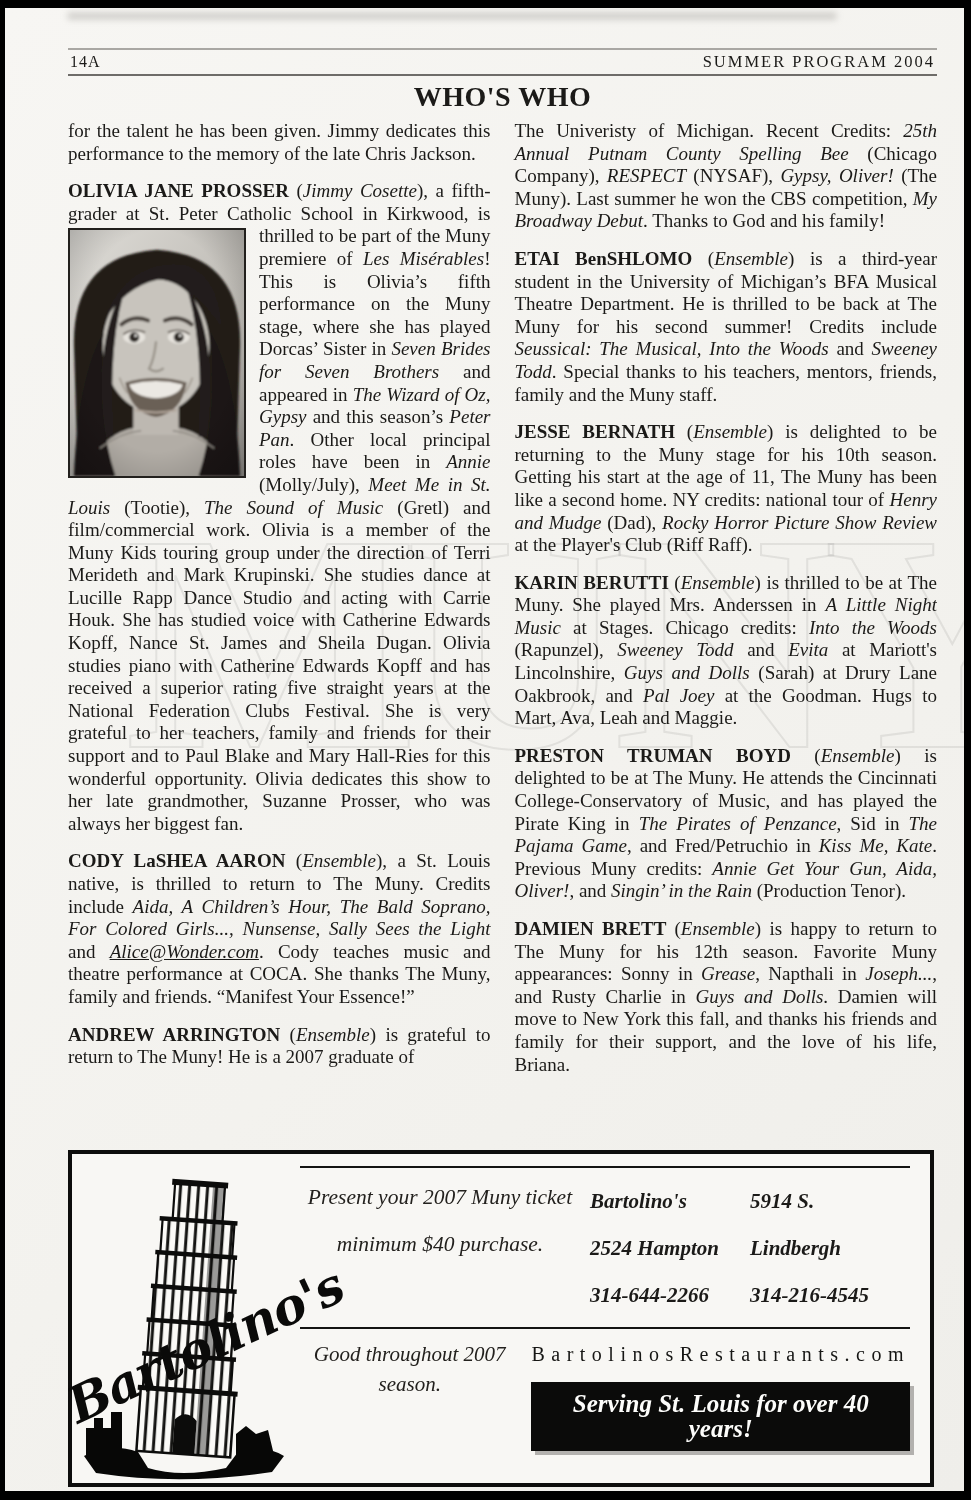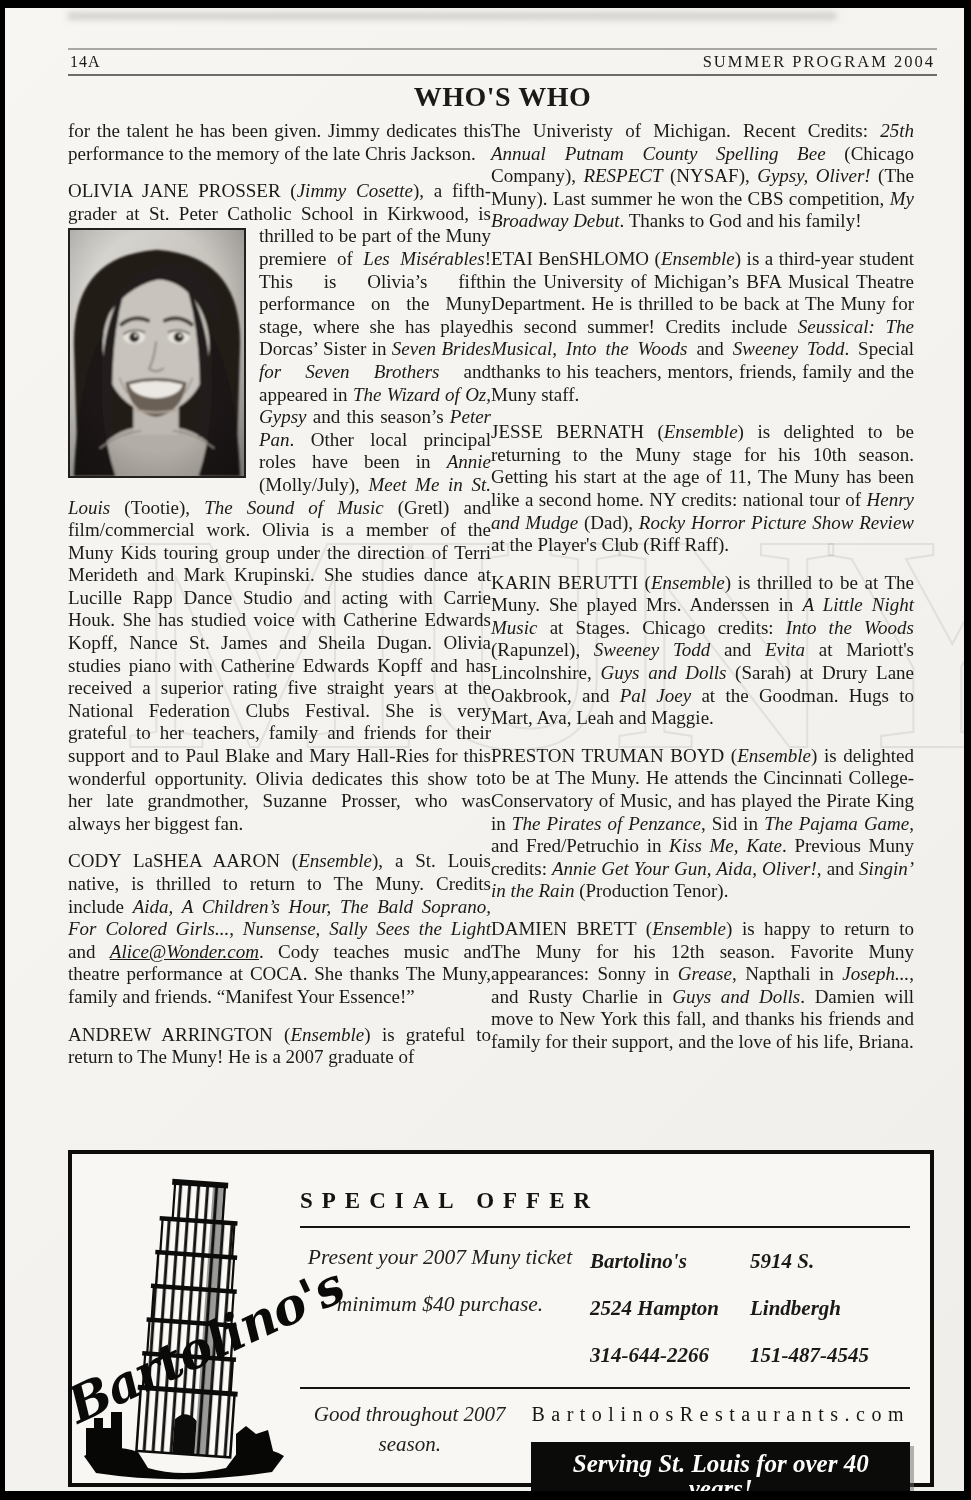--- a/index.html
+++ b/index.html
@@ -30,26 +30,26 @@
     font-size:28px;font-weight:bold;letter-spacing:.5px;
   }
   .watermark{
     position:absolute;left:120px;top:480px;width:840px;
     font-size:310px;font-weight:bold;line-height:1;
     color:transparent;-webkit-text-stroke:2px rgba(40,40,40,0.09);
     letter-spacing:-14px;pointer-events:none;user-select:none;
   }
   .columns{
     position:absolute;left:63px;top:112px;width:869px;height:1020px;
-    display:flex;overflow:hidden;
+    display:flex;gap:24px;overflow:hidden;
   }
   .col{width:423px;font-size:19px;line-height:22.6px;text-align:justify;}
   .col p{margin:0;}
   .col p + p{margin-top:15px;}
-  .s-b{font-weight:normal;}
+  .s-b{font-weight:bold;}
   .s-i{font-style:italic;}
   .s-u{text-decoration:underline;font-style:italic;}
   .photo-wrap{
     float:left;width:178px;height:250px;margin:3px 13px 4px 0;
     border:2px solid #22201d;box-sizing:border-box;background:#cfccc6;
   }
   .photo-wrap svg{display:block;width:100%;height:100%;}
   
   .ad{
     position:absolute;left:63px;top:1142px;width:866px;height:337px;
@@ -189,36 +189,35 @@
           <path d="M96,296 v-34 q11,-12 22,0 v34 Z" fill="#0c0c0b"></path>
           <rect x="118" y="26" width="12" height="270" fill="rgba(10,10,9,.40)"></rect>
         </g>
         <path d="M8,298 Q32,284 62,294 L72,310 Q105,320 150,310 L162,294 Q188,286 208,298 L196,314 Q105,328 20,315 Z" fill="#070706"></path>
         <path d="M10,297 L10,270 L18,270 L18,260 L27,260 L27,270 L35,270 L35,254 L46,254 L46,297 Z" fill="#070706"></path>
         <path d="M160,297 L160,276 L170,268 L180,276 L192,272 L198,297 Z" fill="#070706"></path>
         <text transform="translate(2 266) rotate(-25)" font-size="50" font-style="italic" font-weight="bold" font-family="'DejaVu Serif',serif" fill="#0a0a09" letter-spacing="-1">Bartolino's</text>
       </svg>
     </div>
     <div class="ad-right">
-      <div class="offer-title">SPECIAL OFFER</div>
       <div class="ad-rule rule-1"></div>
       <div class="ad-mid">
         <div class="offer-text">
           <div>Present your 2007 Muny ticket</div>
           <div>minimum $40 purchase.</div>
         </div>
         <div class="locations">
           <div class="loc">
             <div>Bartolino's</div>
             <div>2524 Hampton</div>
             <div>314-644-2266</div>
           </div>
           <div class="loc">
             <div>5914 S. Lindbergh</div>
-            <div>151-487-4545</div>
+            <div>314-216-4545</div>
           </div>
         </div>
       </div>
       <div class="ad-rule rule-2"></div>
       <div class="ad-bottom">
         <div class="fine-print">
           <div class="valid-line">Good throughout 2007 season.</div>
 
         </div>
         <div class="web-banner">

